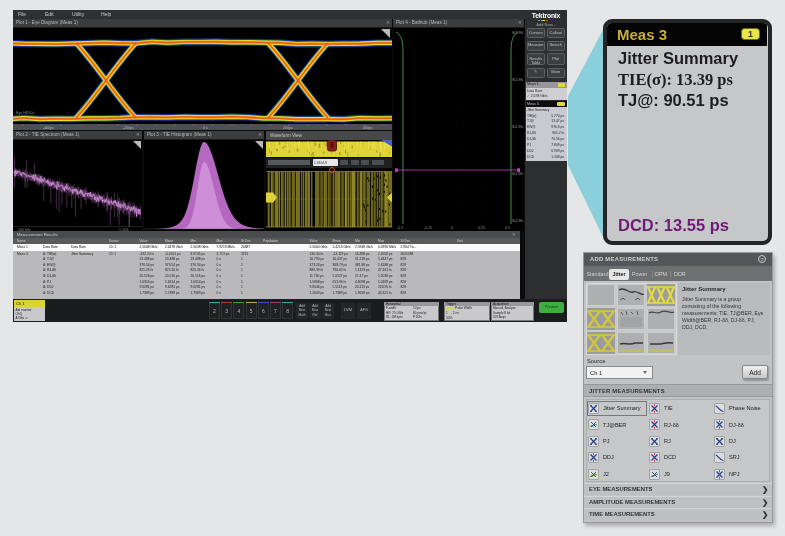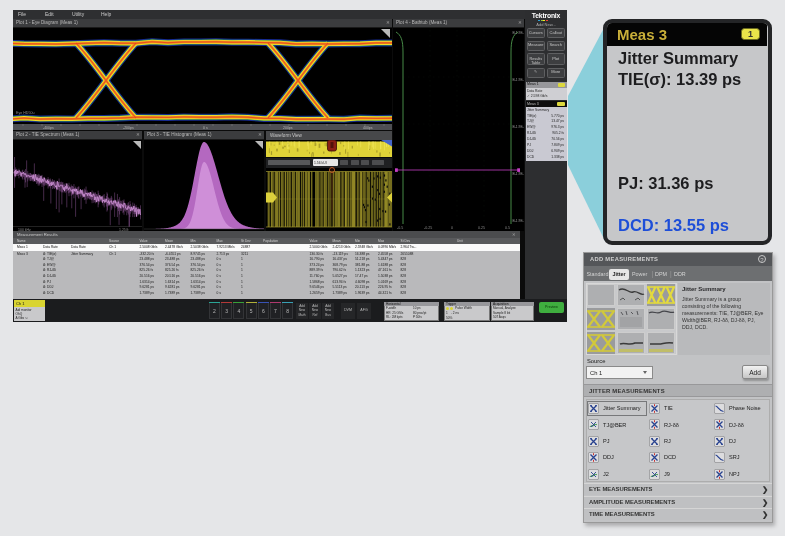--- a/index.html
+++ b/index.html
@@ -828,23 +828,23 @@
 <div style="position:absolute;font-family:'Liberation Sans',sans-serif;left:480px;top:300.5px;font-size:3.1px;color:#222;">Sample  8 bit</div>
 <div style="position:absolute;font-family:'Liberation Sans',sans-serif;left:480px;top:305.0px;font-size:3.1px;color:#222;">507 Acqs</div>
 <div style="position:absolute;left:526px;top:292px;width:25px;height:11px;background:#3fae3f;border-radius:2px;"></div>
 <div style="position:absolute;font-family:'Liberation Sans',sans-serif;left:526px;top:295px;width:25px;text-align:center;font-size:3.6px;color:#0a3a0a;">Preview</div>
 </div>
 <div class="ab" style="left:603px;top:19px;width:169px;height:226px;background:#c6c7c9;border:4.5px solid #242527;border-radius:9px;overflow:hidden;">
 <div style="position:absolute;left:0;top:0;width:160px;height:23px;background:#050505;"></div>
 <div style="position:absolute;left:10px;top:3px;font-family:'Liberation Sans',sans-serif;font-size:15px;font-weight:bold;color:#c9af39;">Meas 3</div>
 <div style="position:absolute;left:134px;top:4.5px;width:19px;height:12px;background:#e9e44a;border:1px solid #6a6a20;border-radius:3.5px;font-family:'Liberation Sans',sans-serif;font-size:9px;font-weight:bold;color:#333;text-align:center;line-height:11px;">1</div>
 <div style="position:absolute;left:11px;top:26.3px;font-family:'Liberation Sans',sans-serif;font-size:16.5px;font-weight:bold;color:#1d1d1f;white-space:nowrap;">Jitter Summary</div>
-<div style="position:absolute;left:11px;top:47.2px;font-family:Liberation Sans, sans-serif;font-size:16.5px;font-weight:bold;color:#1d1d1f;white-space:nowrap;">TIE(σ): 13.39 ps</div>
-<div style="position:absolute;left:11px;top:151.4px;font-family:'Liberation Sans',sans-serif;font-size:16.5px;font-weight:bold;color:#1d1d1f;white-space:nowrap;">PJ: 31.36 ps</div>
-<div style="position:absolute;left:11px;top:193.1px;font-family:'Liberation Sans',sans-serif;font-size:16.5px;font-weight:bold;color:#1d4ed8;white-space:nowrap;">DCD: 13.55 ps</div>
+<div style="position:absolute;left:11px;top:47.2px;font-family:Liberation Serif, serif;font-size:16.5px;font-weight:bold;color:#1d1d1f;white-space:nowrap;">TIE(σ): 13.39 ps</div>
+<div style="position:absolute;left:11px;top:68.0px;font-family:'Liberation Sans',sans-serif;font-size:16.5px;font-weight:bold;color:#1d1d1f;white-space:nowrap;">TJ@: 90.51 ps</div>
+<div style="position:absolute;left:11px;top:193.1px;font-family:'Liberation Sans',sans-serif;font-size:16.5px;font-weight:bold;color:#701a75;white-space:nowrap;">DCD: 13.55 ps</div>
 </div>
 <div class="ab" style="left:583px;top:252px;width:190px;height:271px;background:#c2c3c5;border:1px solid #999;box-shadow:2px 3px 4px rgba(0,0,0,0.25);">
 <div style="position:absolute;left:0;top:0;width:188px;height:13px;background:#545659;"></div>
 <div style="position:absolute;left:6px;top:3.2px;font-family:'Liberation Sans',sans-serif;font-size:5.8px;font-weight:bold;color:#cfcfcf;letter-spacing:0.3px;">ADD MEASUREMENTS</div>
 <div style="position:absolute;left:174px;top:2px;width:8px;height:8px;border:0.8px solid #c9c9c9;border-radius:50%;font-family:'Liberation Sans',sans-serif;font-size:6px;color:#c9c9c9;text-align:center;line-height:8px;">?</div>
 <div style="position:absolute;left:0;top:13px;width:188px;height:15px;background:#6d6f71;"></div>
 <div style="position:absolute;left:2.5px;top:17.5px;font-family:'Liberation Sans',sans-serif;font-size:5.4px;color:#d2d2d2;">Standard</div>
 <div style="position:absolute;left:25px;top:16px;width:20px;height:10.5px;background:#e6e6e6;border-radius:2px;font-family:'Liberation Sans',sans-serif;font-size:5.4px;font-weight:bold;color:#222;text-align:center;line-height:10.5px;">Jitter</div>
 <div style="position:absolute;left:48px;top:17.5px;font-family:'Liberation Sans',sans-serif;font-size:5.4px;color:#d2d2d2;">Power</div>
 <div style="position:absolute;left:67.5px;top:16.5px;font-family:'Liberation Sans',sans-serif;font-size:6.5px;color:#9a9a9a;">|</div>

